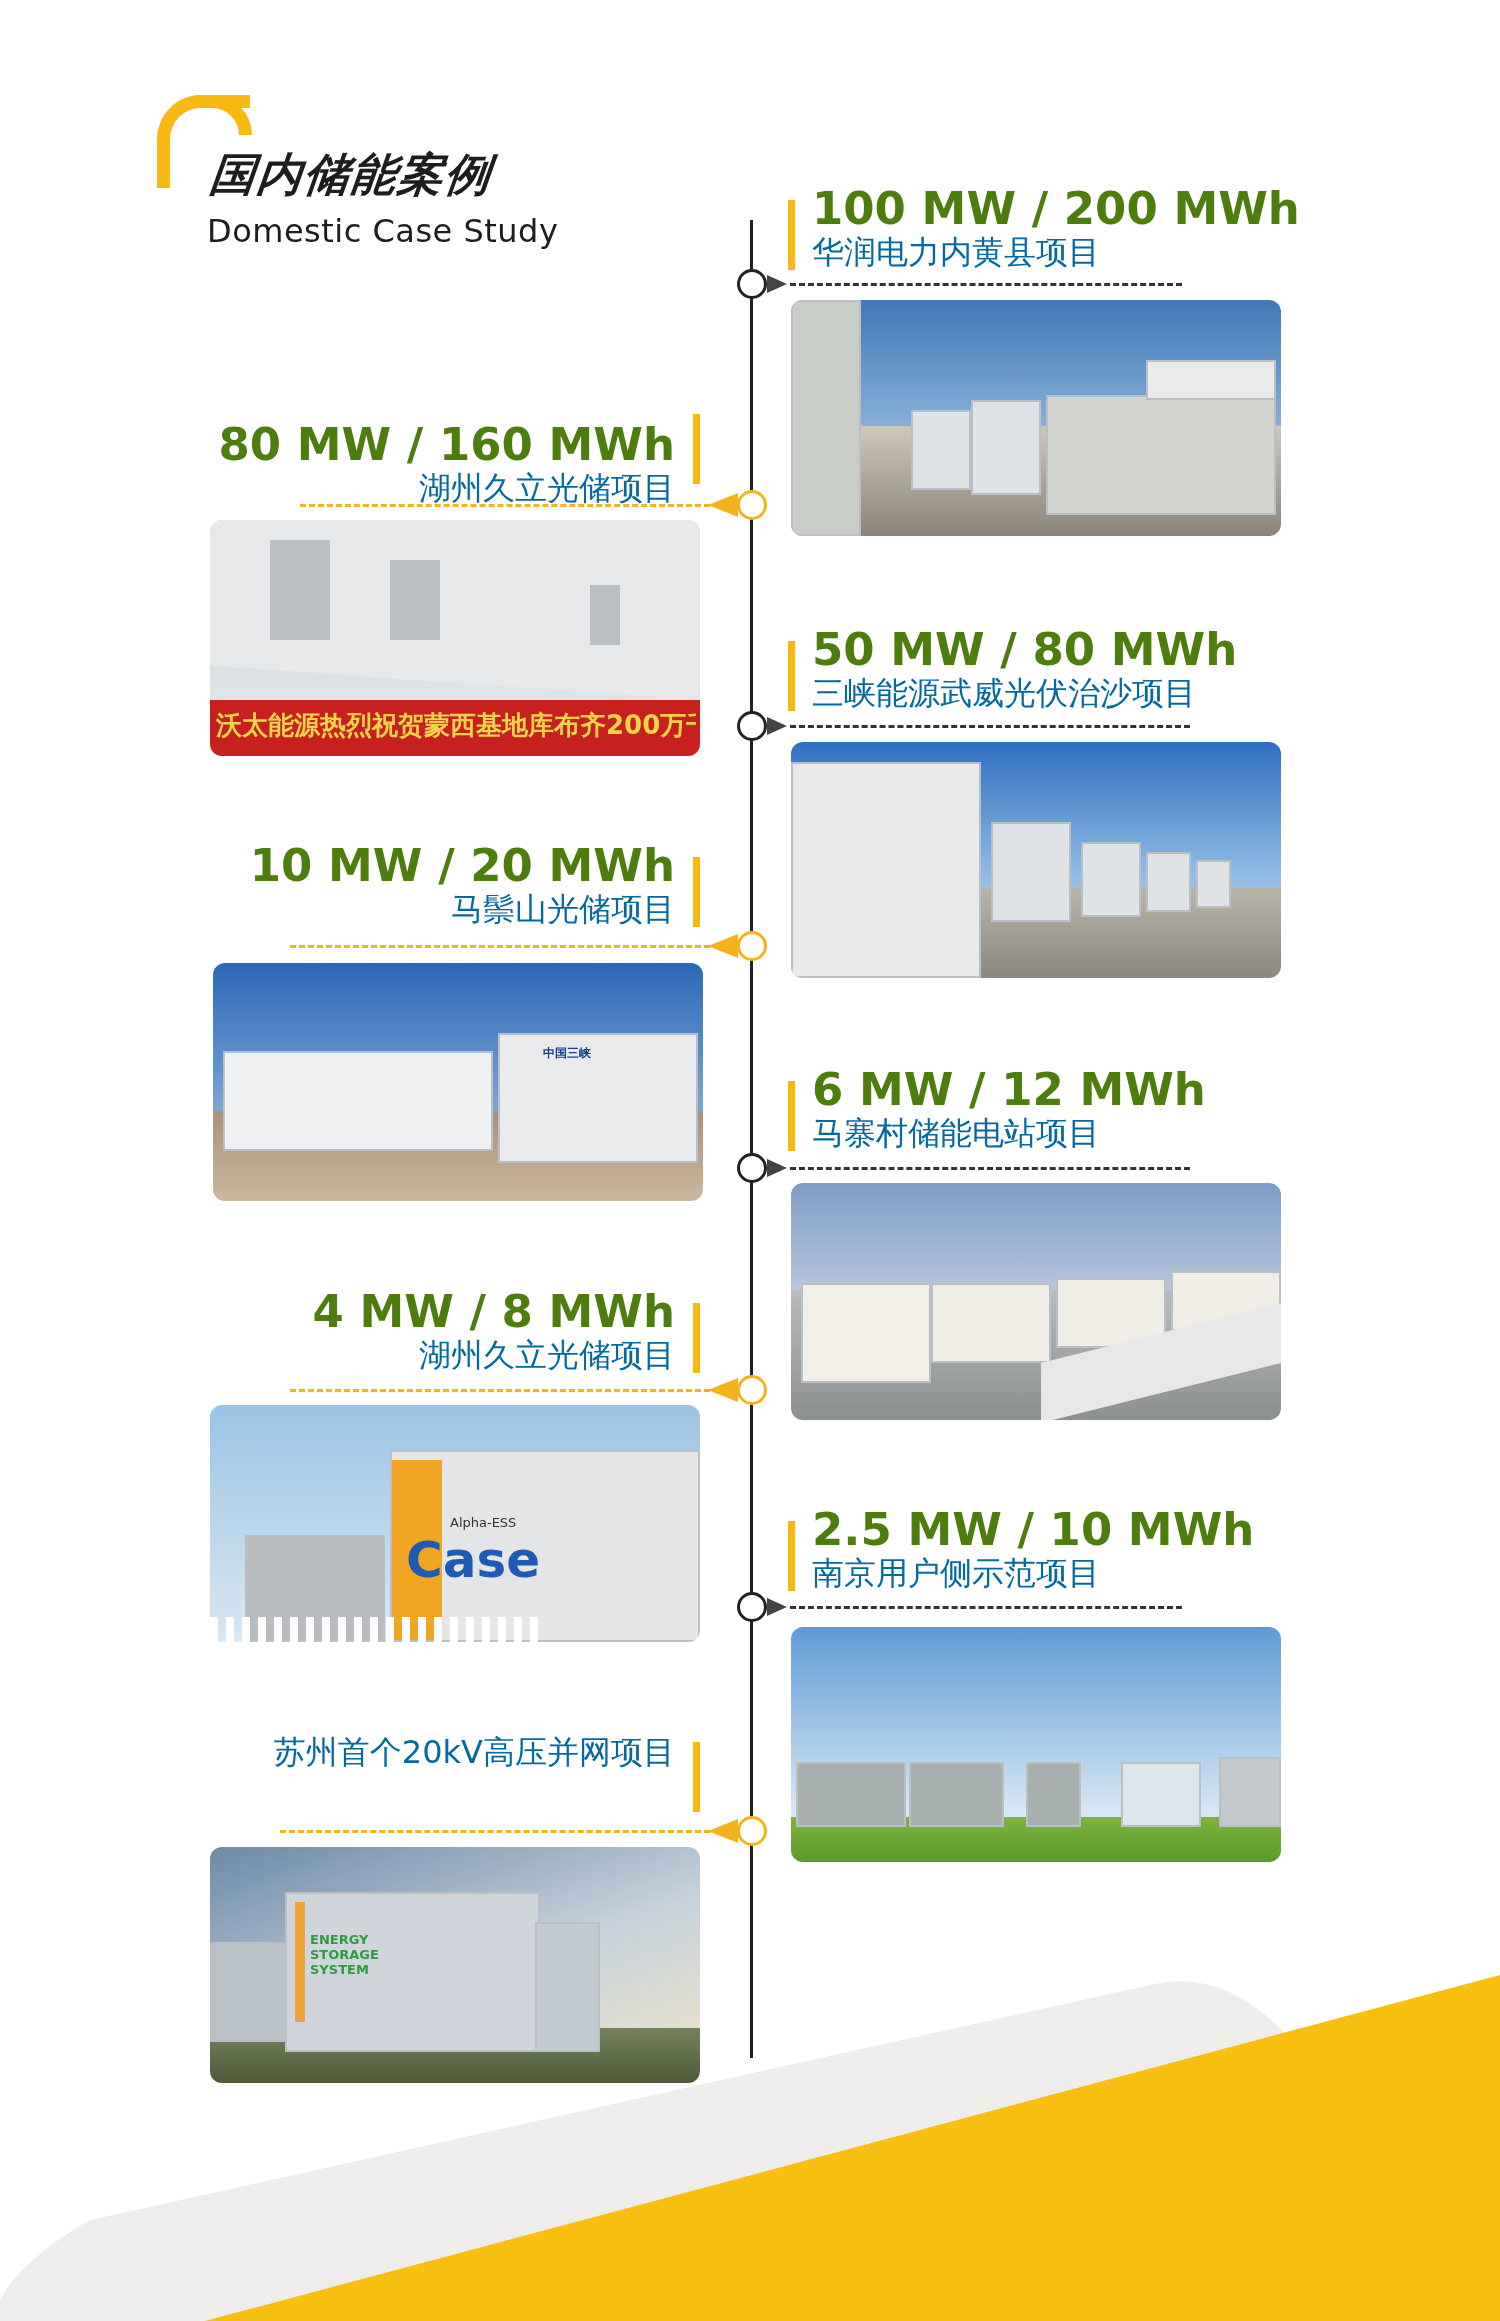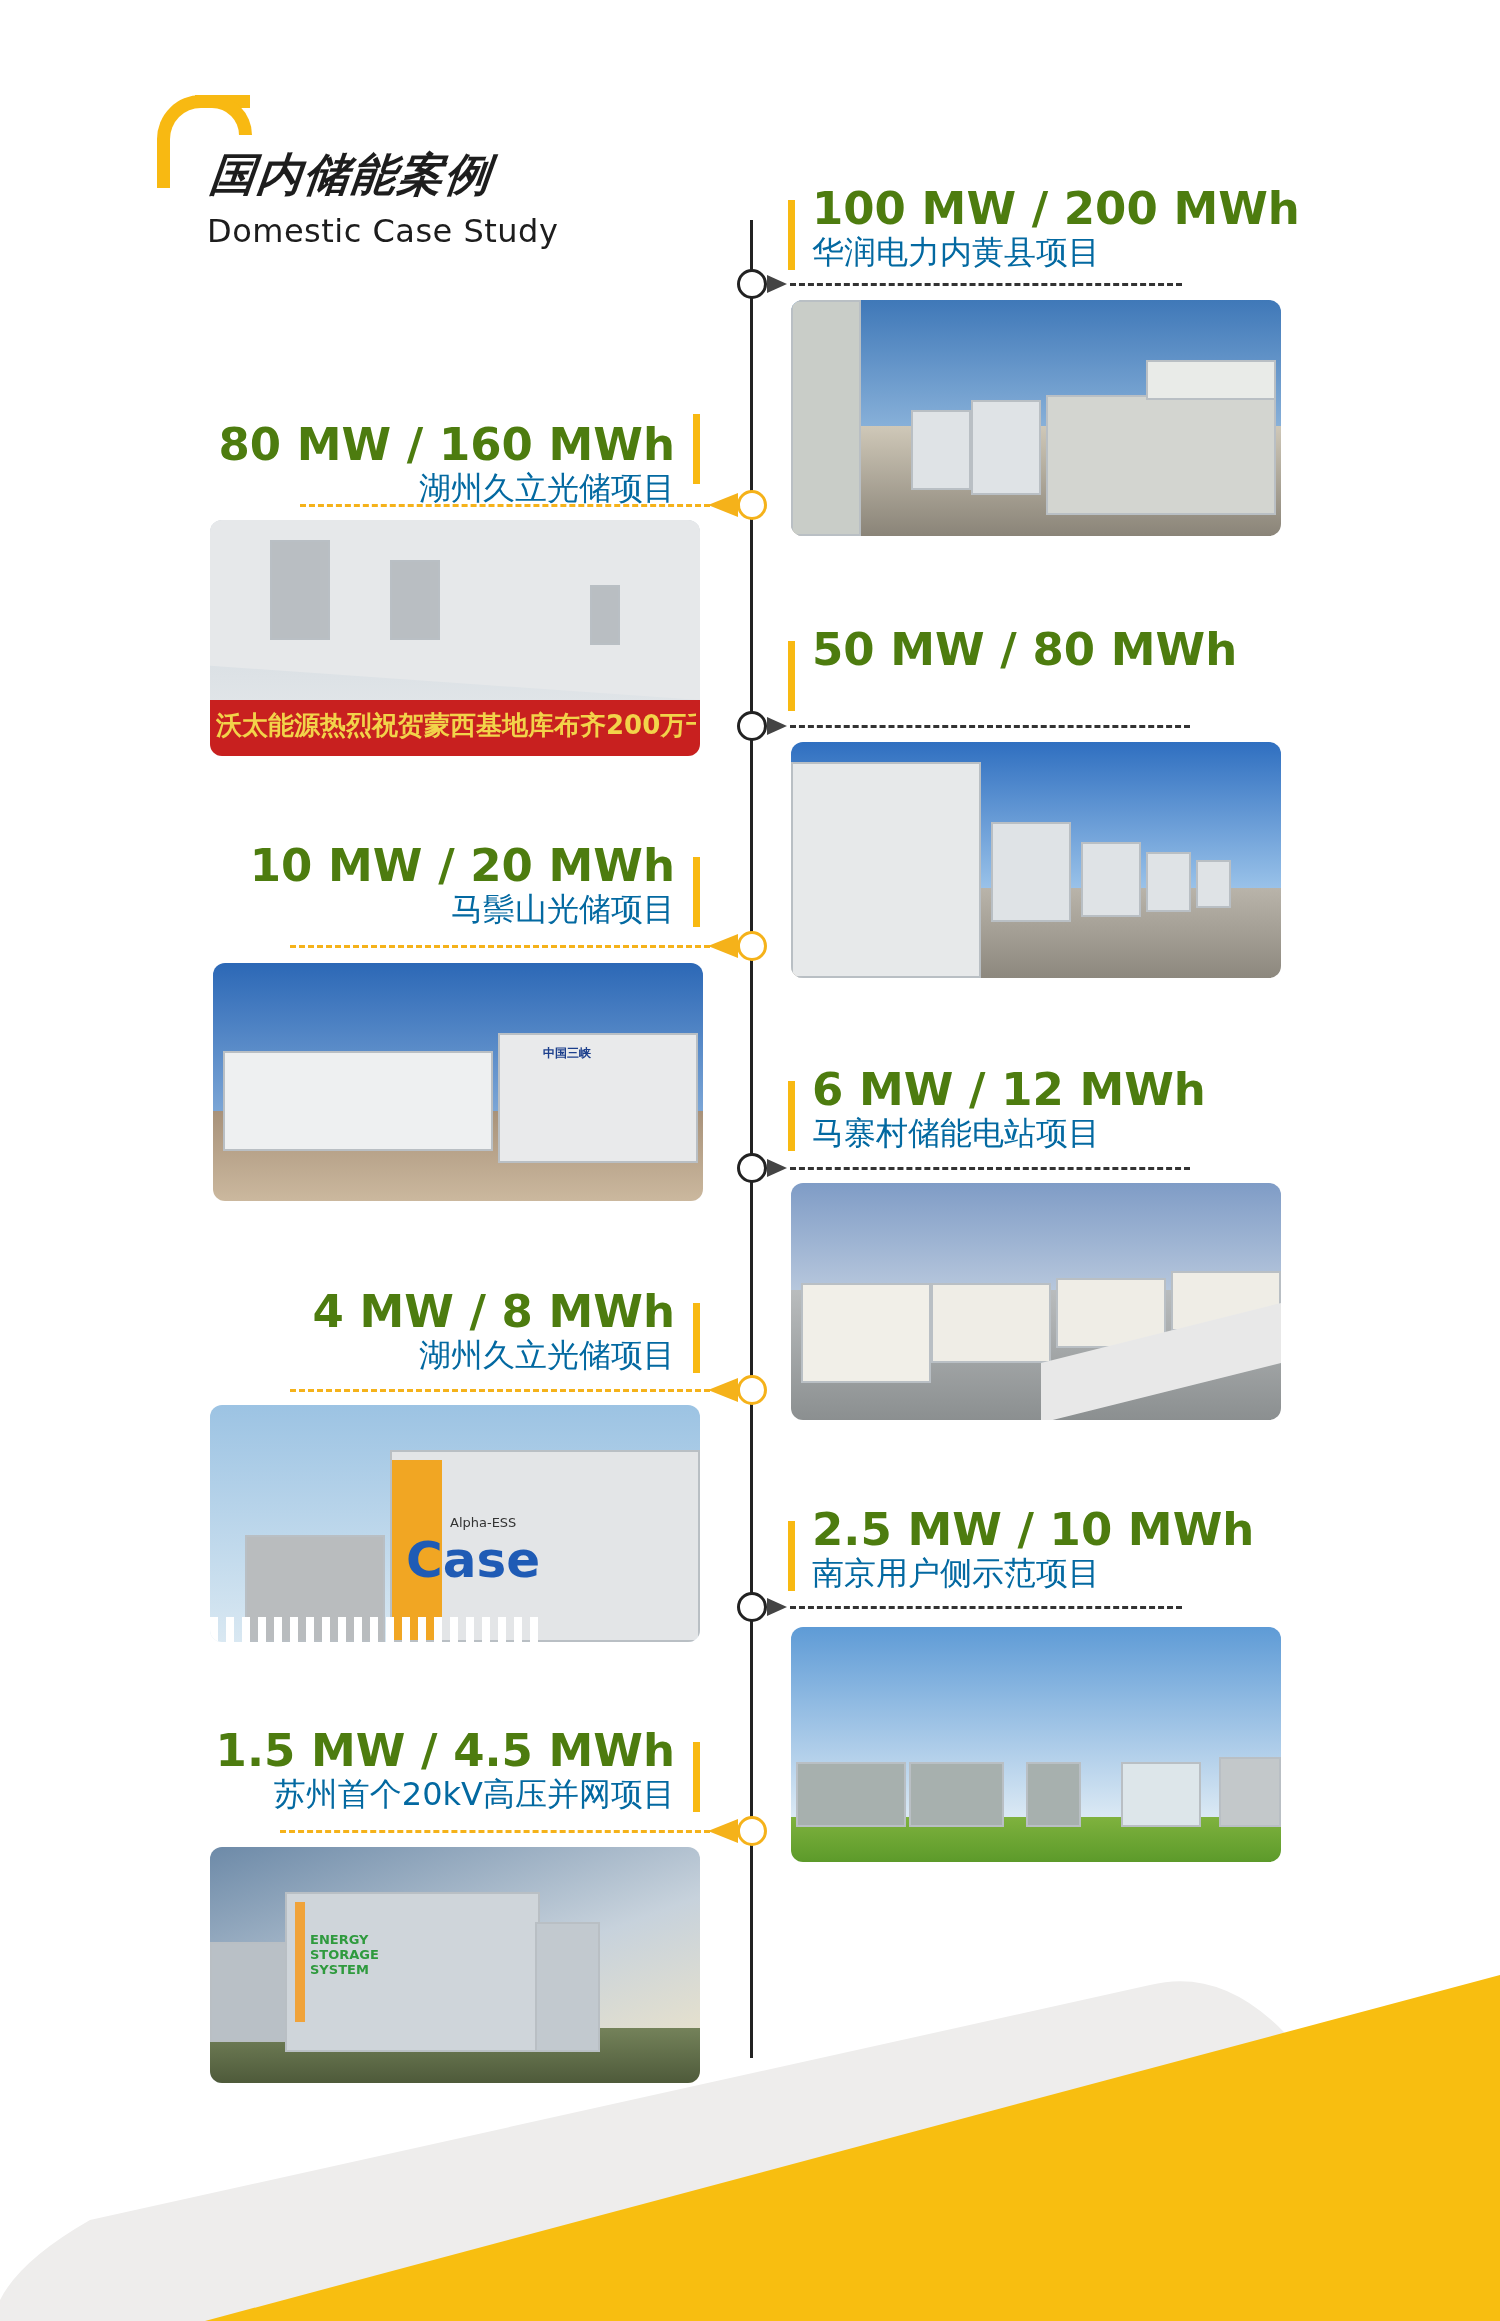--- a/index.html
+++ b/index.html
@@ -92,20 +92,21 @@
     <div class="box" style="left:380px; top:65px; width:30px; height:60px; background:#b9bec2;"></div>
     <div class="box" style="left:0; top:180px; width:490px; height:56px; background:#c8201f; border:none;"></div>
     <div class="abs" style="left:6px; top:188px; width:480px; font-size:26px; font-weight:bold; color:#f2d34a; white-space:nowrap; overflow:hidden;">沃太能源热烈祝贺蒙西基地库布齐200万千瓦光伏治沙项目1号站80MW/160MWh首次成功...</div>
   </div>
 </div>
 
 <div>
   <div class="bar" style="left:788px; top:641px;"></div>
   <div class="label right" style="top:629px;">
     <div class="mw">50 MW / 80 MWh</div>
+    <div class="name">三峡能源武威光伏治沙项目</div>
   </div>
   <div class="node dark" style="left:737px; top:711px;"></div>
   <div class="arrow dark-r" style="left:767px; top:717px;"></div>
   <div class="dash dark" style="left:790px; top:725px; width:400px;"></div>
   <div class="photo" style="left:791px; top:742px; width:490px; height:236px;">
     <div class="sky" style="height:150px; background:linear-gradient(#2f6fc0,#9cc4ea);"></div>
     <div class="ground" style="height:90px; background:linear-gradient(#b9b4aa,#8d887e);"></div>
     <div class="box" style="left:0; top:20px; width:190px; height:216px; background:#e7e9ea;"></div>
     <div class="box" style="left:200px; top:80px; width:80px; height:100px;"></div>
     <div class="box" style="left:290px; top:100px; width:60px; height:75px;"></div>
@@ -189,21 +190,20 @@
     <div class="box" style="left:118px; top:135px; width:95px; height:65px; background:#a7b0ae;"></div>
     <div class="box" style="left:235px; top:135px; width:55px; height:65px; background:#a7b0ae;"></div>
     <div class="box" style="left:330px; top:135px; width:80px; height:65px; background:#dde6ea;"></div>
     <div class="box" style="left:428px; top:130px; width:62px; height:70px; background:#c3c8ca;"></div>
   </div>
 </div>
 
 <div>
   <div class="bar" style="left:693px; top:1742px;"></div>
   <div class="label left" style="top:1730px;">
-    <div class="mw">1.5 MW / 4.5 MWh</div>
     <div class="name">苏州首个20kV高压并网项目</div>
   </div>
   <div class="node gold" style="left:737px; top:1816px;"></div>
   <div class="arrow gold-l" style="left:708px; top:1819px;"></div>
   <div class="dash gold" style="left:280px; top:1830px; width:430px;"></div>
   <div class="photo" style="left:210px; top:1847px; width:490px; height:236px;">
     <div class="sky" style="height:236px; background:linear-gradient(160deg,#6d8aa8,#c7d2dc 55%,#f1e6c8);"></div>
     <div class="ground" style="height:55px; background:linear-gradient(#74825a,#4e5a3a);"></div>
     <div class="box" style="left:0; top:95px; width:80px; height:100px; background:#b9c0c6;"></div>
     <div class="box" style="left:75px; top:45px; width:255px; height:160px; background:#cfd5da;"></div>

